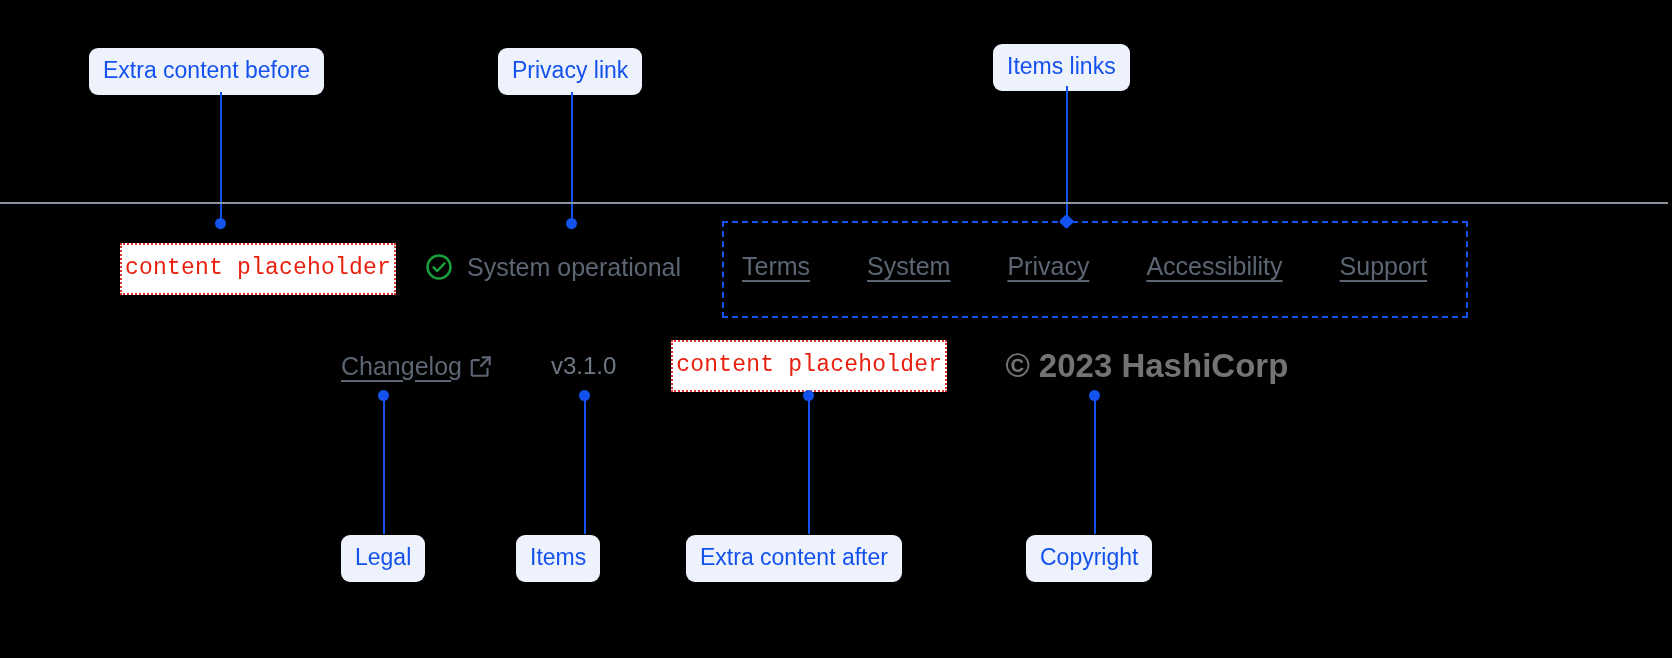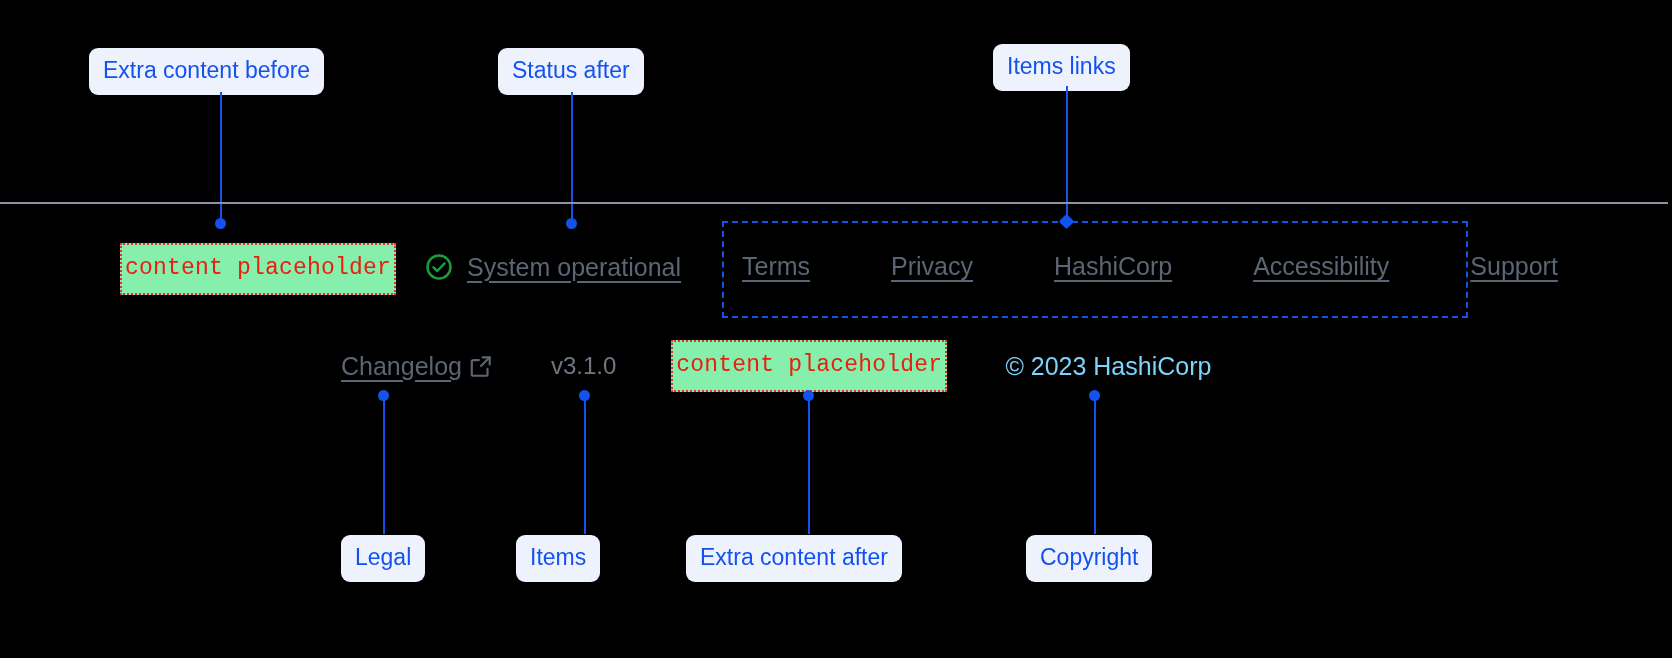--- a/index.html
+++ b/index.html
@@ -66,21 +66,21 @@
 
   .footer-row {
     position: absolute;
     display: flex;
     align-items: center;
   }
 
   
   .placeholder {
     border: 2px dotted #e03131;
-    background: #86efac;
+    background: #ffffff;
     color: #e8200f;
     font-family: "Liberation Mono", monospace;
     font-size: 23px;
     line-height: 1;
     padding: 12px 3px 13px 3px;
     white-space: nowrap;
     letter-spacing: 0.2px;
   }
 
   
@@ -95,33 +95,32 @@
 
   
   .status-link {
     display: flex;
     align-items: center;
     gap: 13px;
   }
   .status-label {
     color: #5c6573;
     font-size: 25px;
-    text-decoration: underline;
     text-underline-offset: 5px;
     text-decoration-thickness: 2px;
   }
 
   
   .legal-links {
     position: absolute;
     left: 742px;
     top: 252px;
     display: flex;
     align-items: center;
-    gap: 81px;
+    gap: 57px;
   }
   .legal-links a,
   .legal-link {
     color: #5c6573;
     font-size: 25px;
     text-decoration: underline;
     text-underline-offset: 5px;
     text-decoration-thickness: 2px;
     white-space: nowrap;
   }
@@ -146,36 +145,37 @@
     text-decoration: underline;
     text-underline-offset: 5px;
     text-decoration-thickness: 2px;
   }
   .version {
     color: #6e7784;
     font-size: 24px;
     margin-right: 55px;
   }
   .copyright {
-    color: #7dd3fc;
-    font-size: 25px;
+    color: #737373;
+    font-size: 33px;
     margin-left: 58px;
     white-space: nowrap;
+    font-weight: bold;
   }
 
   .icon { display: inline-flex; align-items: center; }
 </style>
 </head>
 <body>
 
 <div id="stage">
 
   <div class="callout" style="left:89px; top:48px;">Extra content before</div>
 
-  <div class="callout" style="left:498px; top:48px;">Status after</div>
+  <div class="callout" style="left:498px; top:48px;">Privacy link</div>
 
   <div class="callout" style="left:993px; top:44px;">Items links</div>
 
   <div class="leader" style="left:220px; top:92px; height:132px;"></div>
   <div class="leader-dot" style="left:215px; top:218px;"></div>
 
   <div class="leader" style="left:571px; top:92px; height:132px;"></div>
   <div class="leader-dot" style="left:566px; top:218px;"></div>
 
   <div class="leader" style="left:1066px; top:86px; height:137px;"></div>
@@ -194,22 +194,22 @@
       <svg width="30" height="30" viewBox="0 0 24 24" fill="none" stroke="#1a9e3c" stroke-width="2" stroke-linecap="round" stroke-linejoin="round">
         <circle cx="12" cy="12" r="9.2"></circle>
         <path d="M7.6 12.3 L10.6 15.2 L16.4 9.1"></path>
       </svg>
     </span>
     <span class="status-label">System operational</span>
   </div>
 
   <div class="legal-links">
     <span class="legal-link">Terms</span>
+    <span class="legal-link">System</span>
     <span class="legal-link">Privacy</span>
-    <span class="legal-link">HashiCorp</span>
     <span class="legal-link">Accessibility</span>
     <span class="legal-link">Support</span>
   </div>
 
   <div class="row2">
 
     <span class="changelog">
       <span class="changelog-label">Changelog</span>
       <span class="icon">
         <svg width="26" height="26" viewBox="0 0 24 24" fill="none" stroke="#5c6573" stroke-width="2" stroke-linecap="round" stroke-linejoin="round">

